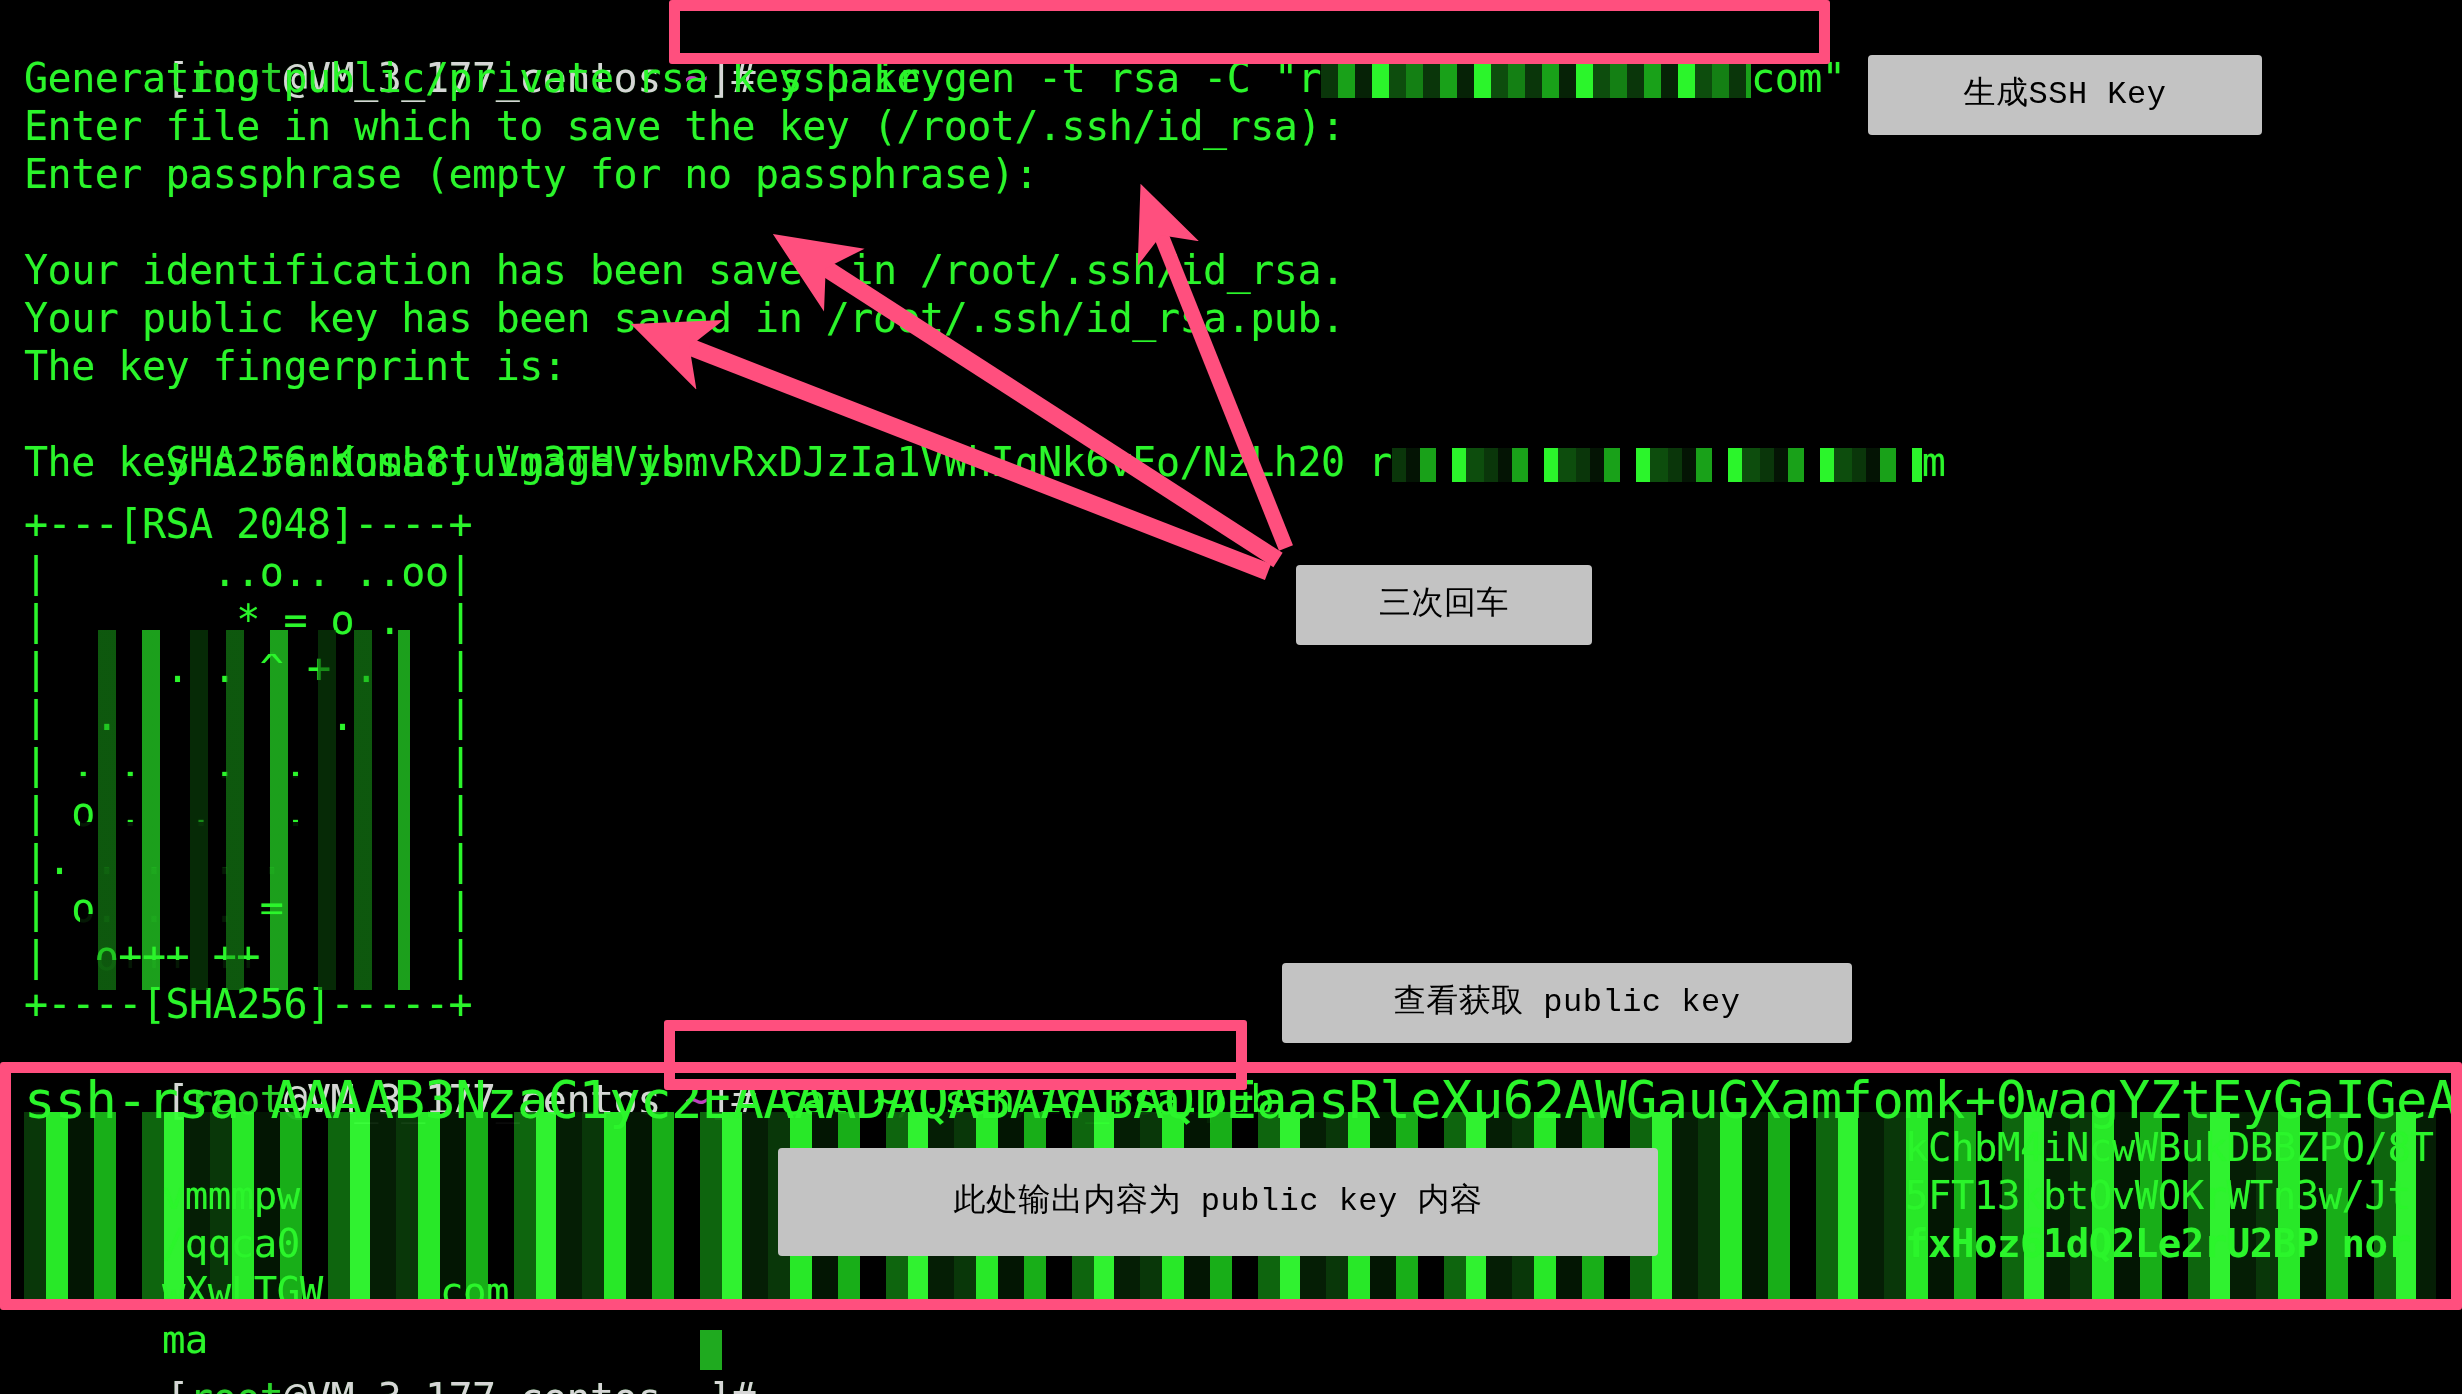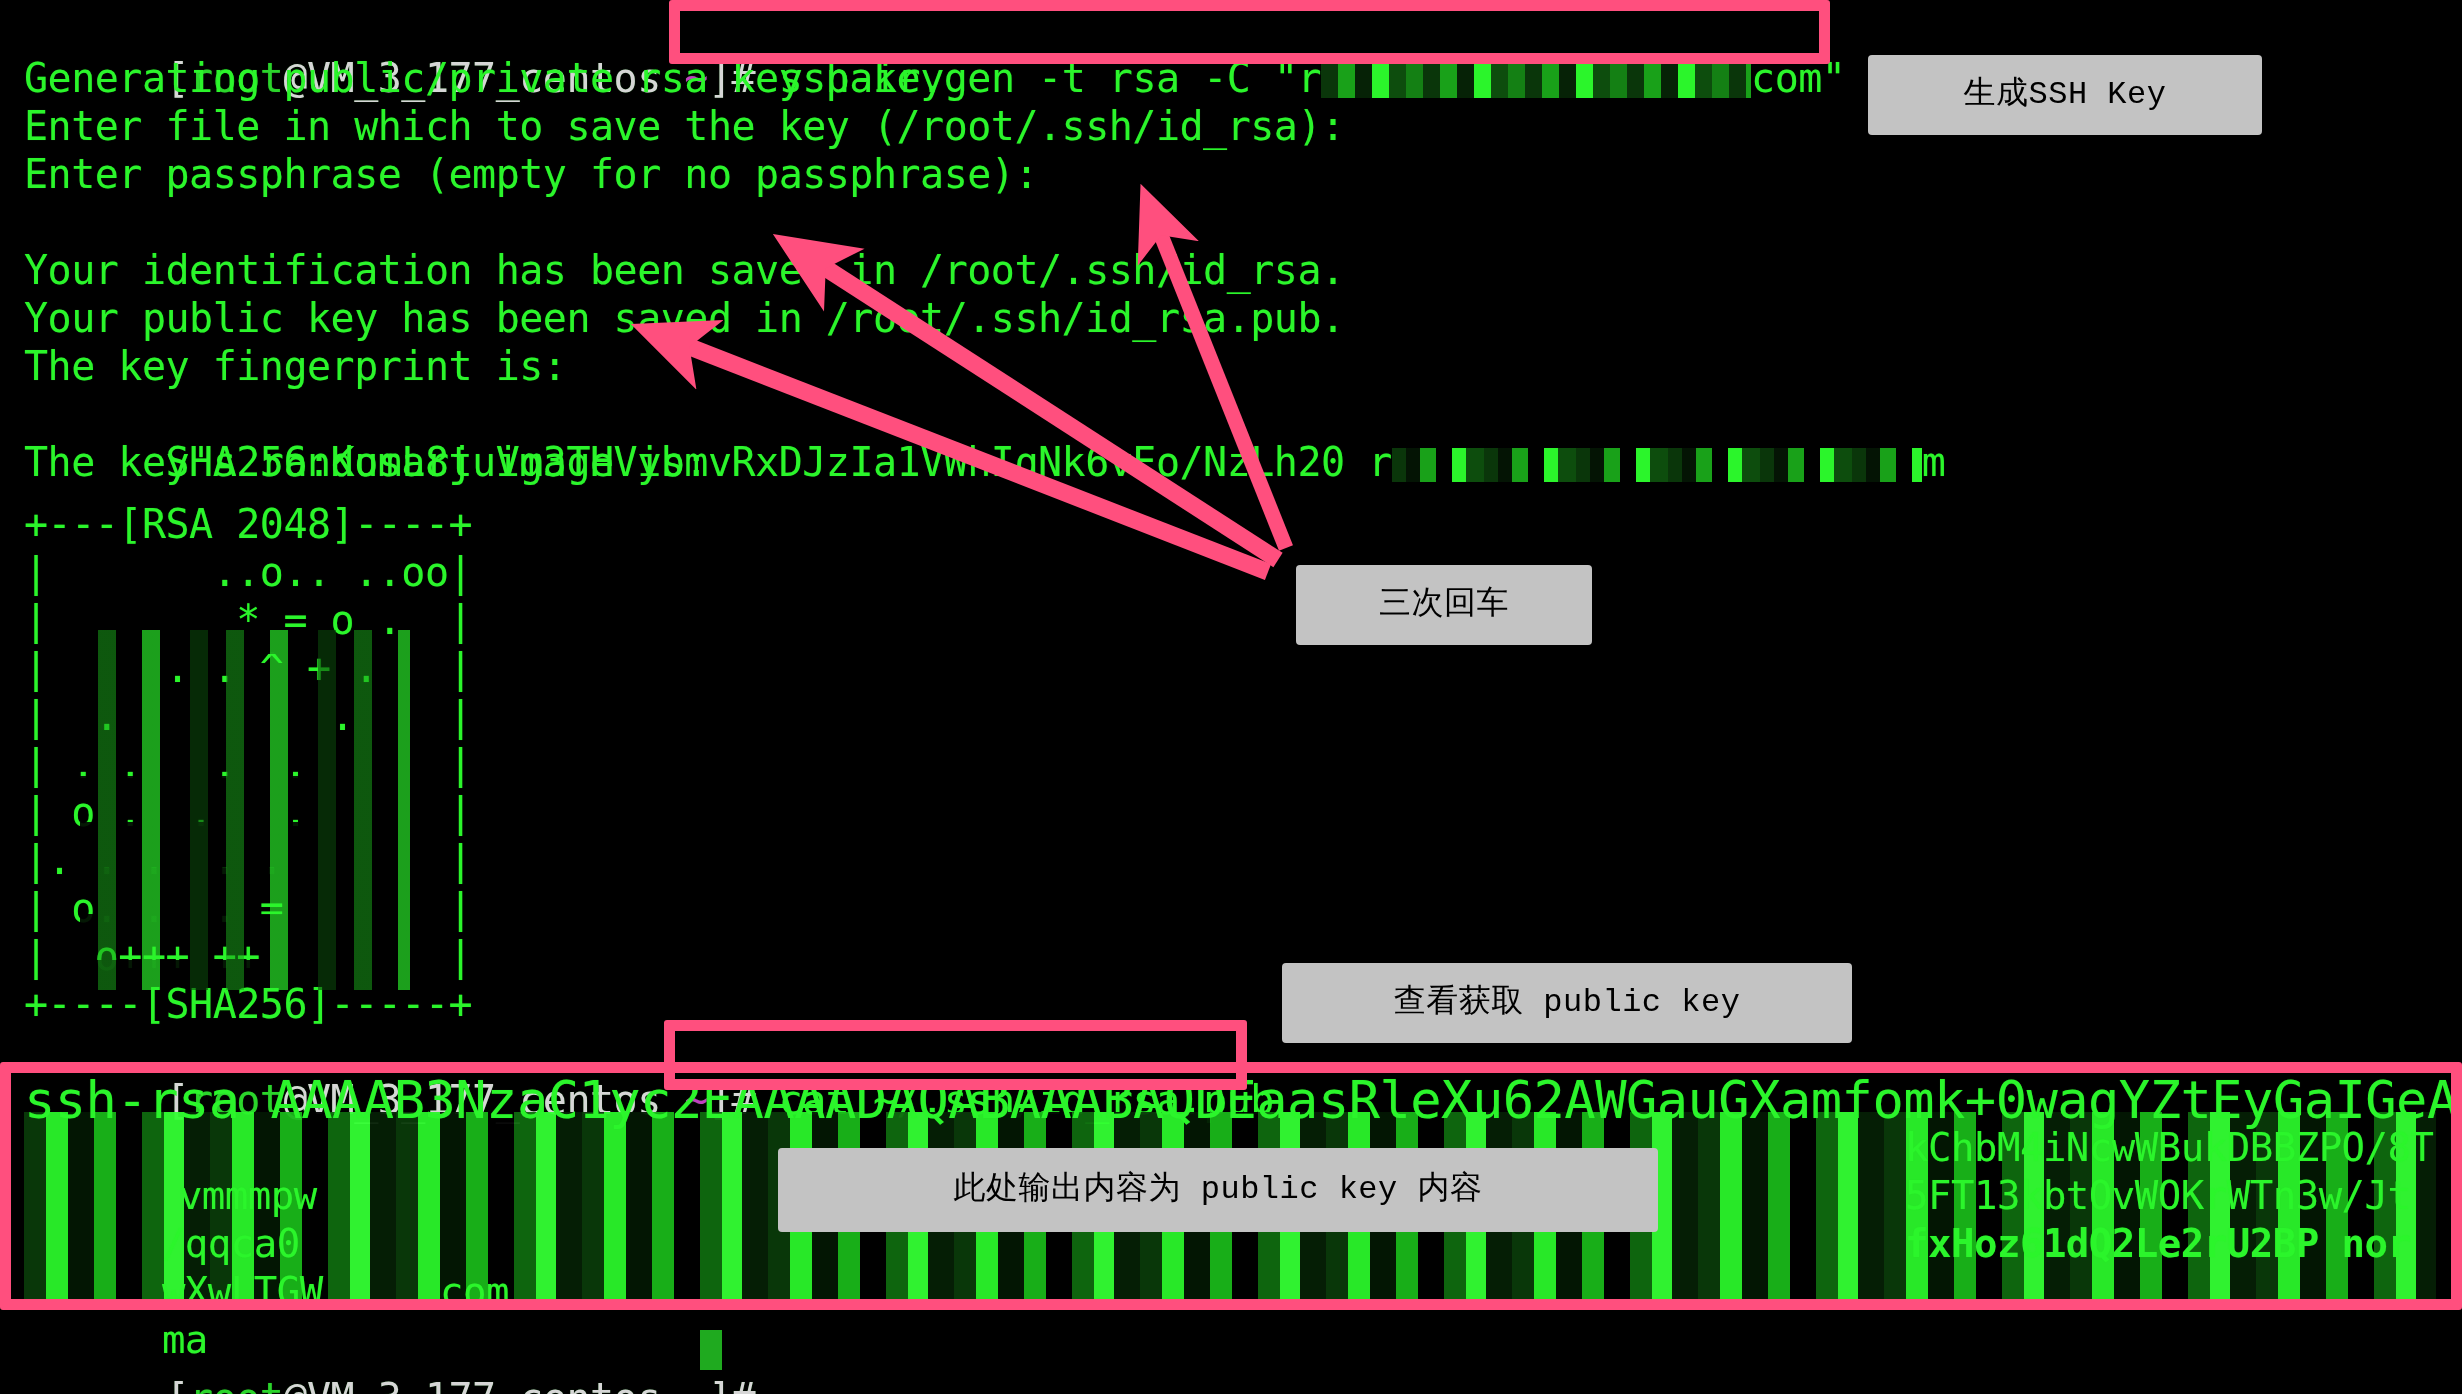--- a/index.html
+++ b/index.html
@@ -192,21 +192,21 @@
     <div class="artmosaic" style="left:80px; top:630px; width:330px; height:360px;"></div>
 
     <div class="line" style="top:1028px">
       <span class="c-white">[</span><span class="c-prgreen">root</span><span class="c-white">@VM_3_177_centos </span><span class="c-magenta">~</span><span class="c-white">]# </span><span class="c-green">cat ~/.ssh/id_rsa.pub</span>
     </div>
 
     <div class="keymosaic" style="left:24px; top:1112px; width:2412px; height:190px;"></div>
 
     <div class="line" style="top:1076px; font-size:52px;">ssh-rsa AAAAB3NzaC1yc2EAAAADAQABAAABAQDEaasRleXu62AWGauGXamfomk+0wagYZtEyGaIGeAvkd0GR5951PqgZ9k.</div>
 
-    <div class="line" style="top:1124px; font-size:39px;padding-left:17px;">
+    <div class="line" style="top:1124px; font-size:39px;">
       <span>vmmmpw</span>
     </div>
     <div class="line" style="left:1905px; top:1124px; font-size:39px;">kChbM4iNcwWBukDBBZPO/8T</div>
 
     <div class="line" style="top:1172px; font-size:39px;">
       <span>/qqca0</span>
     </div>
     <div class="line" style="left:1905px; top:1172px; font-size:39px;">5FT13kbtOvWOKrWTn3w/Jt</div>
 
     <div class="line" style="top:1220px; font-size:39px;">
@@ -243,15 +243,15 @@
 
     <line x1="1268" y1="572" x2="672" y2="340" stroke="#ff4f7e" stroke-width="17" marker-end="url(#ah)"></line>
   </svg>
 
   <div class="anno" style="left:1868px; top:55px;  width:394px; height:80px;">生成SSH Key</div>
 
   <div class="anno" style="left:1282px; top:963px; width:570px; height:80px;">查看获取 public key</div>
 
   <div class="anno" style="left:1296px; top:565px; width:296px; height:80px;">三次回车</div>
 
-  <div class="anno" style="left:778px;  top:1148px; width:880px; height:84px;">此处输出内容为 public key 内容</div>
+  <div class="anno" style="left:778px;  top:1148px; width:880px; height:108px;">此处输出内容为 public key 内容</div>
 
 </div>
 
 </body></html>

